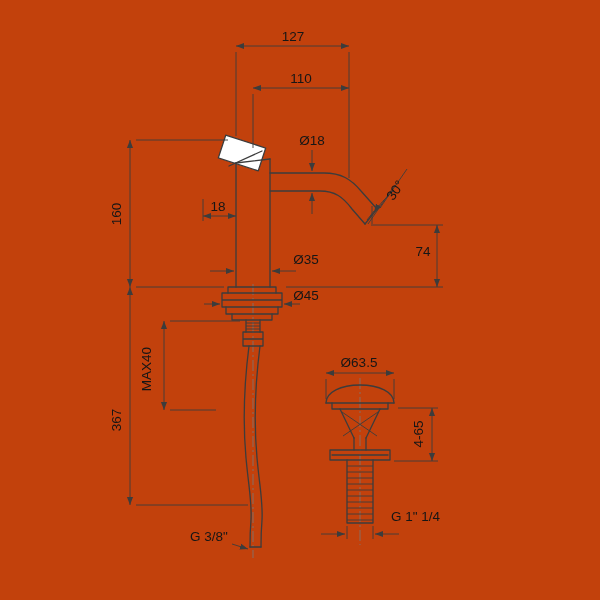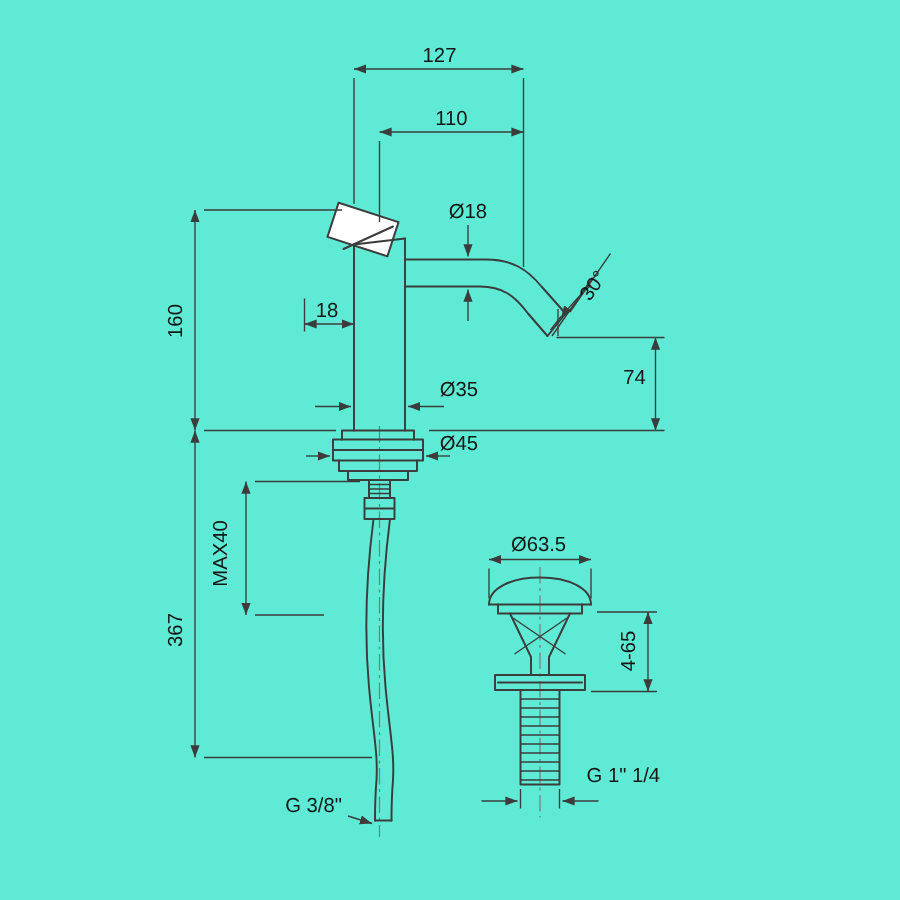--- a/index.html
+++ b/index.html
@@ -7,21 +7,21 @@
     padding: 0;
     background: #ffffff;
     width: 600px;
     height: 600px;
     font-family: "Liberation Sans", sans-serif;
   }
   .canvas {
     position: relative;
     width: 600px;
     height: 600px;
-    background: #5eead4;
+    background: #c2410c;
     overflow: hidden;
   }
   svg { display: block; }
   .outline  { stroke: #3c3c3c; stroke-width: 1.3; fill: none; stroke-linecap: round; stroke-linejoin: round; }
   .thin     { stroke: #3c3c3c; stroke-width: 0.9;  fill: none; }
   .dimline  { stroke: #3c3c3c; stroke-width: 0.9;  fill: none; }
   .center   { stroke: #7a7a7a; stroke-width: 0.8; fill: none; stroke-dasharray: 11 3 2 3; }
   .fillw    { fill: #ffffff; }
   text.dim {
     font-family: "Liberation Sans", sans-serif;

